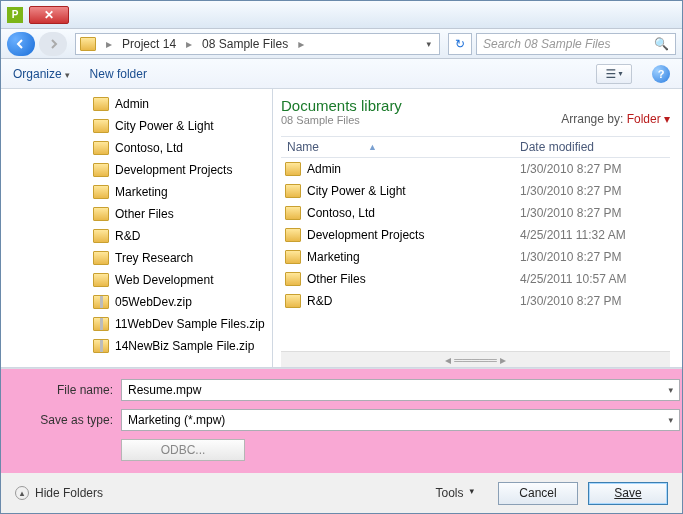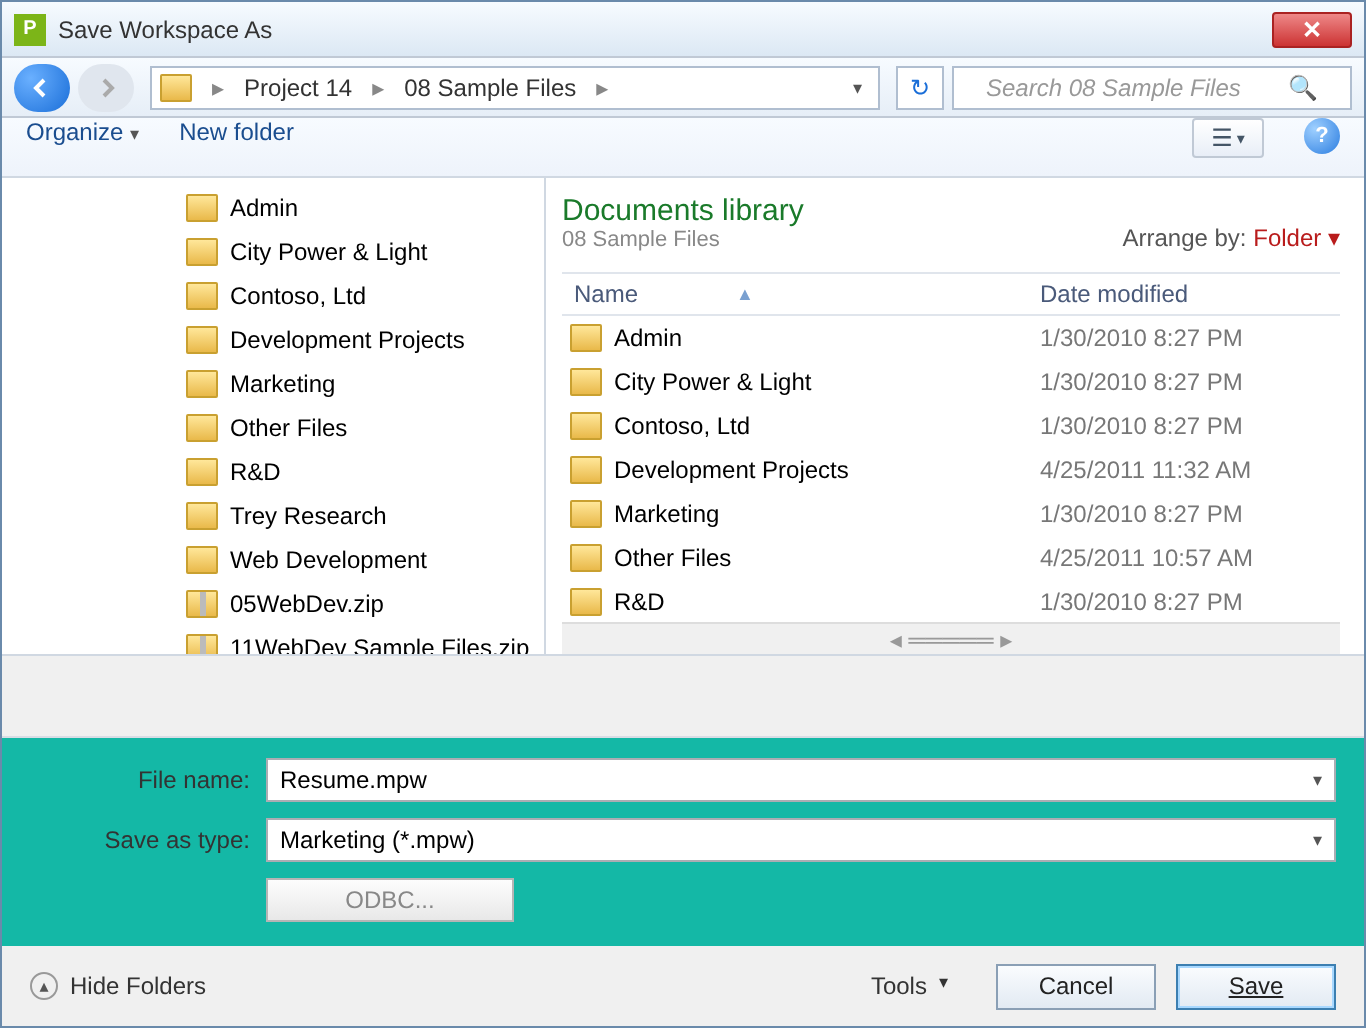--- a/index.html
+++ b/index.html
@@ -14,24 +14,24 @@
 
 .navbar { height: 30px; background: linear-gradient(#f7fbff, #e6eef7); display:flex; align-items:center; padding:0 6px; gap:4px; border-bottom:1px solid #c0c9d5; }
 .navbtn { width:28px; height:24px; border-radius:12px; display:flex; align-items:center; justify-content:center; }
 .navbtn.back { background: radial-gradient(circle at 30% 30%, #6ab0ff, #1a6ed8); color:#fff; }
 .navbtn.fwd { background: #e0e6ee; color:#aaa; }
 .breadcrumb { flex:1; height:22px; background:#fff; border:1px solid #b0bed0; display:flex; align-items:center; padding:0 4px; gap:2px; margin:0 4px;}
 .breadcrumb .folder-ico { width:16px; height:14px; background:linear-gradient(#ffe79a,#e9b94a); border:1px solid #c9a030; border-radius:1px; margin-right:4px;}
 .breadcrumb span { color:#333; padding:0 4px; }
 .breadcrumb .sep { color:#888; }
 .refreshbox { width:24px; height:22px; border:1px solid #b0bed0; background:#fff; display:flex; align-items:center; justify-content:center; color:#1a6ed8; }
-.searchbox { width:200px; height:22px; border:1px solid #b0bed0; background:#fff; display:flex; align-items:center; padding:0 16px; color:#999; font-style:italic; }
+.searchbox { width:200px; height:22px; border:1px solid #b0bed0; background:#fff; display:flex; align-items:center; padding:0 6px; color:#999; font-style:italic; }
 .searchbox .mag { margin-left:auto; color:#1a6ed8; font-style:normal;}
 
-.toolbar { height:30px; background:linear-gradient(#f7fbff,#eef3fb); display:flex; align-items:flex-start; padding:0 12px; gap:20px; border-bottom:1px solid #d0d8e2;}
+.toolbar { height:30px; background:linear-gradient(#f7fbff,#eef3fb); display:flex; align-items:center; padding:0 12px; gap:20px; border-bottom:1px solid #d0d8e2;}
 .toolbar .tb { color:#1a4d8f; cursor:pointer; }
 .toolbar .spacer { flex:1; }
 .toolbar .viewbtn { width:36px; height:20px; border:1px solid #c0c9d5; background:linear-gradient(#fff,#e8eef7); border-radius:2px; display:flex; align-items:center; justify-content:center; color:#456;}
 .toolbar .helpbtn { width:18px; height:18px; border-radius:50%; background:radial-gradient(circle at 30% 30%,#9fd0ff,#2b7de0); color:#fff; display:flex; align-items:center; justify-content:center; font-weight:bold; font-size:11px;}
 
 .body { flex:1; display:flex; background:#fff; border-bottom:1px solid #d0d8e2; overflow:hidden; }
 .tree { width:272px; border-right:1px solid #d0d8e2; overflow-y:auto; padding:4px 0 4px 20px; position:relative;}
 .tree::-webkit-scrollbar, .filelist-wrap::-webkit-scrollbar { width:16px; }
 .tree::-webkit-scrollbar-track, .filelist-wrap::-webkit-scrollbar-track { background:#f0f0f0; }
 .tree::-webkit-scrollbar-thumb, .filelist-wrap::-webkit-scrollbar-thumb { background:#c8c8c8; border:1px solid #aaa;}
@@ -50,21 +50,21 @@
 .listheader .col-name { flex:1; padding-left:6px; display:flex; align-items:center; gap:45px;}
 .listheader .col-date { width:150px; }
 .sortarrow { color:#7aa0d0; font-size:9px; margin-left:4px; }
 .filelist-wrap { flex:1; overflow-y:auto; overflow-x:auto; }
 .filelist {}
 .filerow { height:22px; display:flex; align-items:center; cursor:pointer; }
 .filerow .col-name { flex:1; display:flex; align-items:center; gap:6px; padding-left:4px;}
 .filerow .col-date { width:150px; color:#777; }
 .hscroll { height:16px; background:#f0f0f0; border-top:1px solid #ddd; display:flex; align-items:center; justify-content:center; color:#999;}
 
-.form { background:#14b8a6; padding:10px 14px 4px; border-top:1px solid #d8dde5;margin-top:40px; }
+.form { background:#f9a8d4; padding:10px 2px 4px; border-top:1px solid #d8dde5; }
 .formrow { display:flex; align-items:center; margin-bottom:8px; gap:8px; }
 .formrow label { width:110px; text-align:right; color:#333; }
 .formrow .field { flex:1; height:22px; border:1px solid #abadb3; background:#fff; padding:0 6px; display:flex; align-items:center; position:relative;}
 .formrow .field .dd { margin-left:auto; color:#555; font-size:9px;}
 .odbcbtn { margin-left:118px; width:124px; height:22px; border:1px solid #b5b5b5; background:linear-gradient(#fdfdfd,#e8e8e8); color:#888; display:flex; align-items:center; justify-content:center;}
 
 .footer { height:40px; background:#f0f0f0; display:flex; align-items:center; padding:0 14px; gap:10px; }
 .hidebtn { display:flex; align-items:center; gap:6px; color:#333; cursor:pointer;}
 .hidebtn .arr { width:14px; height:14px; border:1px solid #999; border-radius:50%; display:flex; align-items:center; justify-content:center; font-size:9px; color:#555;}
 .footer .spacer { flex:1; }
@@ -73,21 +73,20 @@
 .btn.primary { border:1px solid #3c7fb1; box-shadow:0 0 0 1px #a8d8ff inset; }
 .btn .ul { text-decoration:underline; }
 </style>
 </head>
 <body>
 
 <div class="window">
 
   <div class="titlebar">
     <div class="appicon">P</div>
-    <div class="title">Save Workspace As</div>
     <div class="closebtn">✕</div>
   </div>
 
   <div class="navbar">
     <div class="navbtn back">
       <svg width="12" height="12" viewBox="0 0 12 12">
           <path d="M7 2 L3 6 L7 10" stroke="#fff" stroke-width="2" fill="none"></path>
         </svg>
     </div>
     <div class="navbtn fwd">

